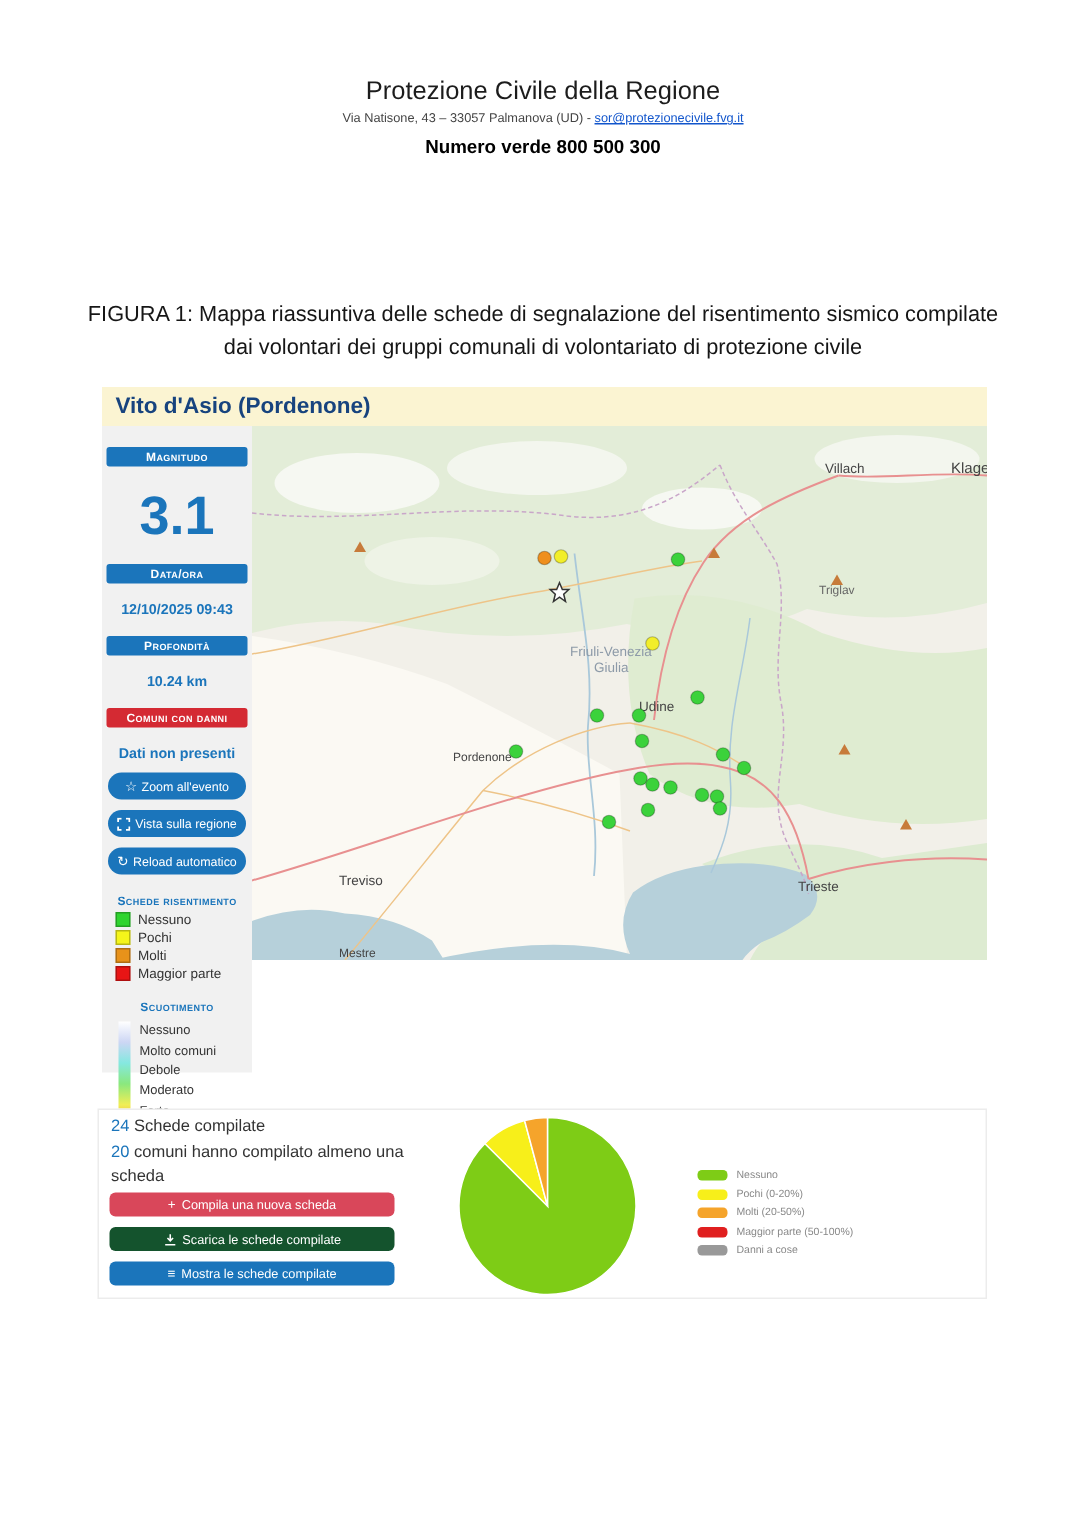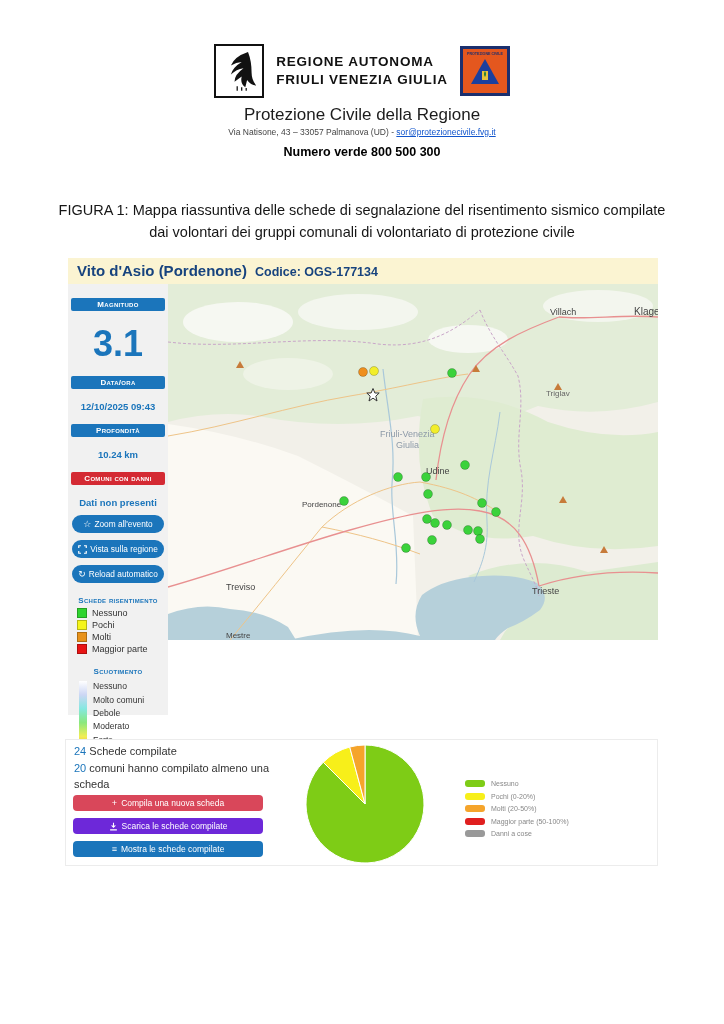--- a/index.html
+++ b/index.html
@@ -68,51 +68,30 @@
   .cleg-item{display:flex;align-items:center;gap:6px;margin-bottom:5.5px;}
   .cleg-sw{width:20px;height:7px;border-radius:3px;flex:0 0 auto;}
   .cleg-label{font-size:7px;color:#888;}
 </style>
 </head>
 <body>
 
 <div class="page">
 
   <div class="header">
-    <div class="logo-row">
-      <div class="eagle-box">
-        <svg width="36" height="42" viewBox="0 0 40 46">
-          <path fill="#111" d="M30 2 Q15 7 11 17 Q17 13 23 13 Q13 19 11 27 Q17 21 25 20 Q15 27 15 35 L23 29 Q21 37 27 41 L29 33 Q33 39 39 39 Q34 33 34 25 Q34 12 30 2 Z"></path>
-          <path stroke="#111" stroke-width="1.4" fill="none" d="M18 40 L18 45 M23 41 L23 45 M28 42 L28 45"></path>
-        </svg>
-      </div>
-      <div class="region-name">
-        <div>REGIONE AUTONOMA</div>
-        <div>FRIULI VENEZIA GIULIA</div>
-      </div>
-      <svg class="badge" viewBox="0 0 50 50">
-        <rect width="50" height="50" fill="#1b2f6e"></rect>
-        <rect x="3" y="3" width="44" height="44" fill="#e4571e"></rect>
-        <text x="25" y="9" font-size="3.6" fill="#1b2f6e" text-anchor="middle" font-weight="bold">PROTEZIONE CIVILE</text>
-        <path d="M25 13 L11 38 L39 38 Z" fill="#1b3f9e"></path>
-        <rect x="22" y="25" width="6" height="9" fill="#e8c23a"></rect>
-        <path d="M25 25 q-2 3 0 6 q2 -3 0 -6" fill="#1b7a3a"></path>
-      </svg>
-    </div>
     <div class="org-name">Protezione Civile della Regione</div>
     <div class="address"><span>Via Natisone, 43 – 33057 Palmanova (UD) - </span><a href="#">sor@protezionecivile.fvg.it</a></div>
     <div class="green-number" id="green-number" style="color: #000000;">Numero verde 800 500 300</div>
   </div>
 
   <div class="caption">FIGURA 1: Mappa riassuntiva delle schede di segnalazione del risentimento sismico compilate dai volontari dei gruppi comunali di volontariato di protezione civile</div>
 
   <div class="mapw">
     <div class="mapw-title">
       <span class="t1">Vito d'Asio (Pordenone)</span>
-      <span class="t2">Codice: OGS-177134</span>
     </div>
 
     <div class="sidebar">
       <div class="sbar">Magnitudo</div>
       <div class="sval big">3.1</div>
       <div class="sbar">Data/ora</div>
       <div class="sval">12/10/2025 09:43</div>
       <div class="sbar">Profondità</div>
       <div class="sval">10.24 km</div>
       <div class="sbar red">Comuni con danni</div>
@@ -247,21 +226,21 @@
   </div>
 
   <div class="panel">
     <div class="stat stat1"><span class="num">24</span> <span>Schede compilate</span></div>
     <div class="stat stat2"><span class="num">20</span> <span>comuni hanno compilato almeno una scheda</span></div>
     <div class="panel-buttons" id="panel-buttons">
         <div class="pbtn" style="background: rgb(217, 71, 90);">
           <span class="ic">+</span>
           <span>Compila una nuova scheda</span>
         </div>
-        <div class="pbtn" style="background: #6d28d9;">
+        <div class="pbtn" style="background: #14532d;">
           <span class="ic">
             <svg width="9" height="9" viewBox="0 0 12 12">
               <path d="M6 1v6M3.5 4.5 6 7l2.5-2.5M1.5 10.5h9" stroke="#fff" stroke-width="1.4" fill="none"></path>
             </svg>
           </span>
           <span>Scarica le schede compilate</span>
         </div>
         <div class="pbtn" style="background: rgb(27, 117, 187);">
           <span class="ic">≡</span>
           <span>Mostra le schede compilate</span>

